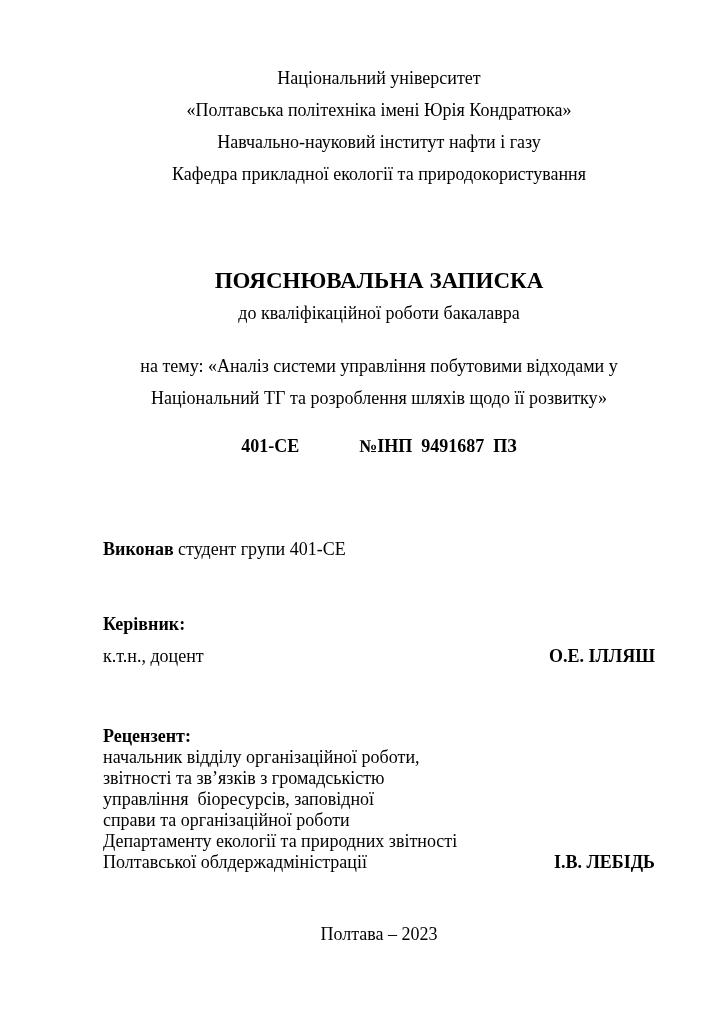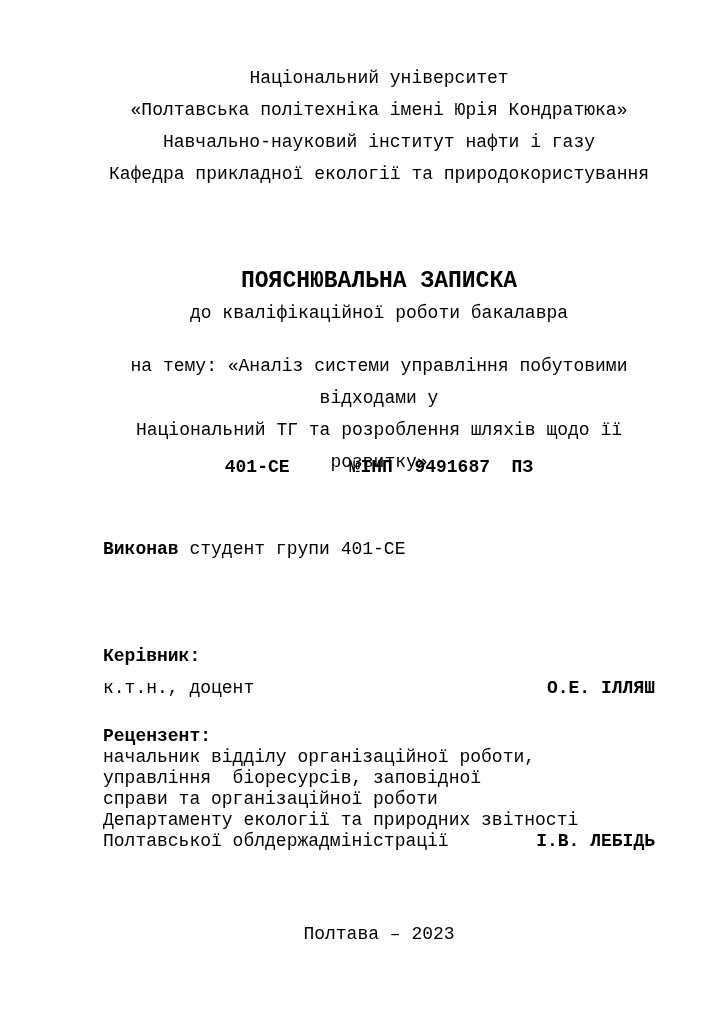--- a/index.html
+++ b/index.html
@@ -6,21 +6,21 @@
     margin: 0;
     padding: 0;
     background: #ffffff;
   }
   .page {
     position: relative;
     width: 724px;
     height: 1024px;
     background: #ffffff;
     color: #000000;
-    font-family: Liberation Mono, monospace;
+    font-family: Liberation Serif, serif;
     font-size: 18px;
     overflow: hidden;
   }
   .block {
     position: absolute;
     left: 103px;
     width: 552px;
   }
   .center { text-align: center; }
   .lh15 { line-height: 32px; }
@@ -30,21 +30,20 @@
   .row {
     display: flex;
     justify-content: space-between;
     align-items: baseline;
   }
   .code-row {
     display: flex;
     justify-content: center;
     column-gap: 60px;
     font-weight: bold;
-    margin-top: 21px;
   }
   .title-line {
     font-weight: bold;
     font-size: 23px;
   }
 </style>
 </head>
 <body>
 
 <div class="page">
@@ -72,31 +71,32 @@
       <span class="t">№ІНП  9491687  ПЗ</span>
     </div>
   </div>
 
   <div class="block lh15" style="top: 520px; margin-top: 13px;">
     <div>
       <span class="bold t">Виконав</span><span class="t"> студент групи 401-СЕ</span>
     </div>
   </div>
 
-  <div class="block lh15" style="top: 608px; margin-top: 32px;">
+  <div class="block lh15" style="top: 608px;">
     <div class="bold"><span class="t">Керівник:</span></div>
     <div class="row">
       <span class="t">к.т.н., доцент</span>
       <span class="bold t">О.Е. ІЛЛЯШ</span>
     </div>
   </div>
 
   <div class="block lh10" style="top: 726px;">
     <div class="bold"><span class="t">Рецензент:</span></div>
     <div><span class="t">начальник відділу організаційної роботи,</span></div>
+    <div><span class="t">звітності та зв’язків з громадськістю</span></div>
     <div><span class="t">управління  біоресурсів, заповідної</span></div>
     <div><span class="t">справи та організаційної роботи</span></div>
     <div><span class="t">Департаменту екології та природних звітності</span></div>
     <div class="row">
       <span class="t">Полтавської облдержадміністрації</span>
       <span class="bold t">І.В. ЛЕБІДЬ</span>
     </div>
   </div>
 
   <div class="block center lh15" style="top: 918px;">

